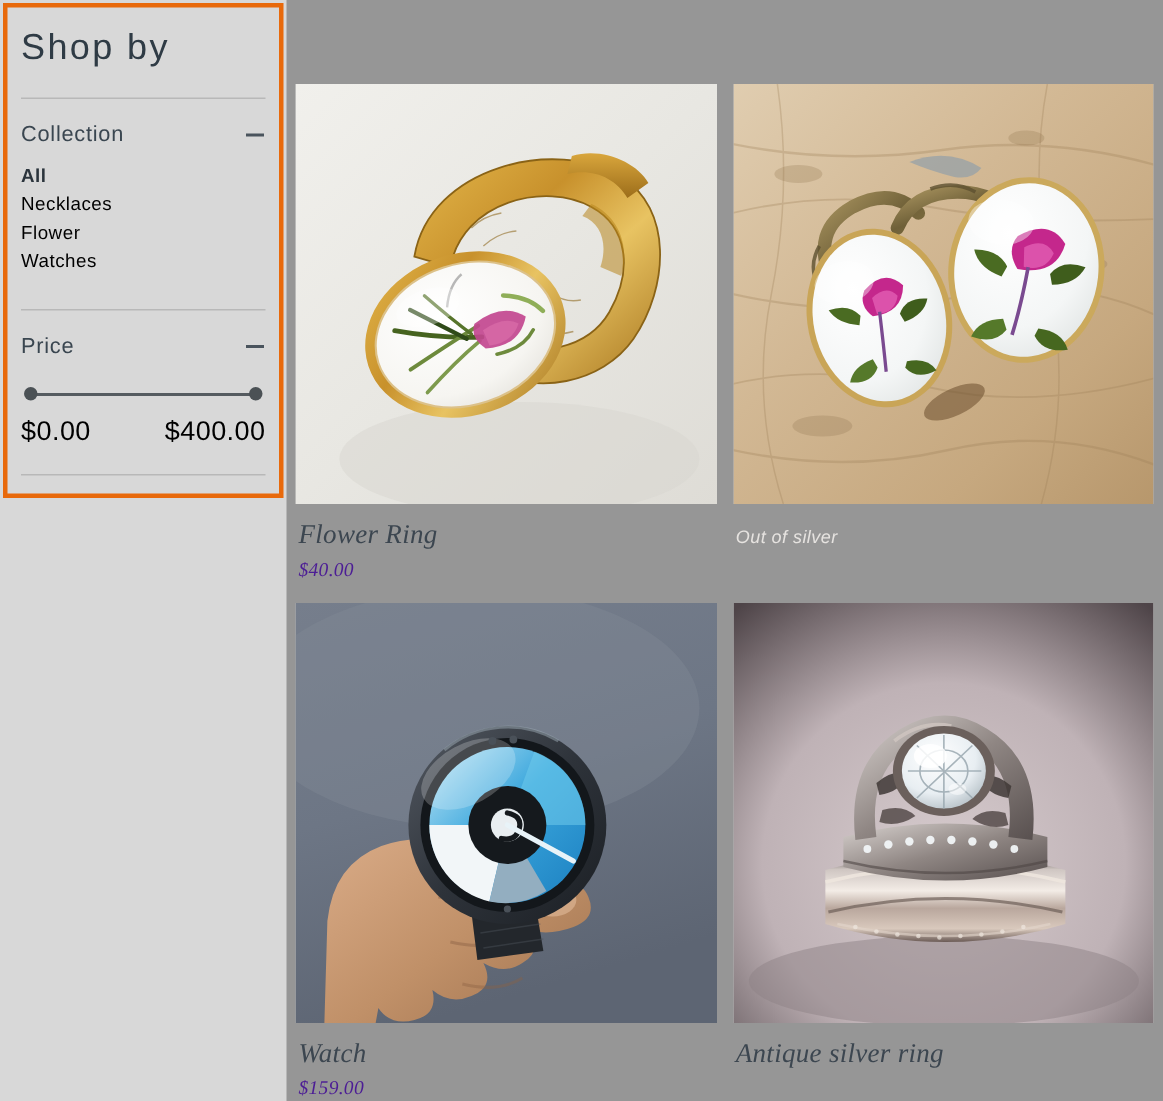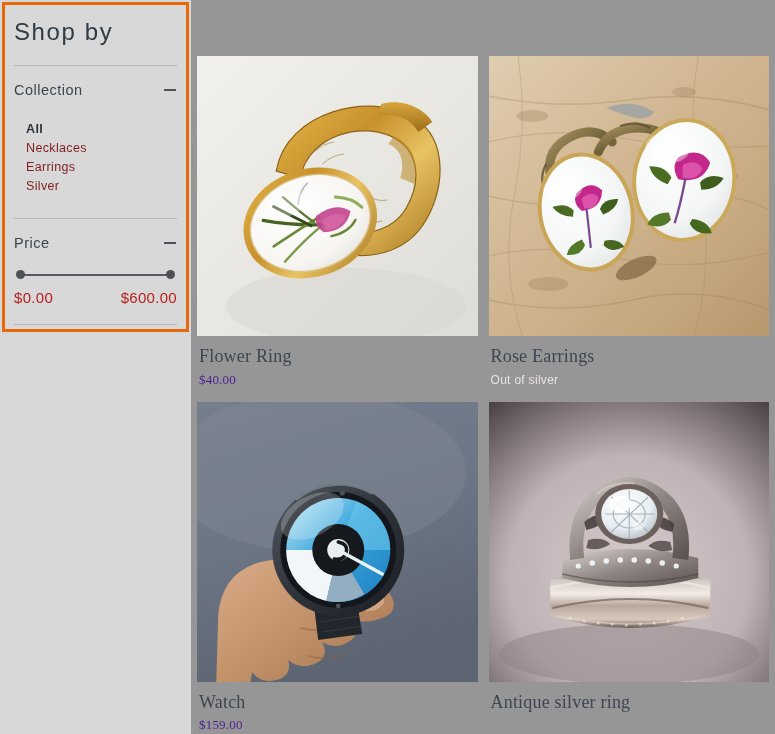--- a/index.html
+++ b/index.html
@@ -102,27 +102,27 @@
     position: absolute;
     left: 0;
     top: 6px;
     width: 12px;
     height: 1.6px;
     background: #4a545d;
   }
 
   .filter-list {
     list-style: none;
-    margin: 12px;
+    margin: 0;
     padding: 0 0 4px 0;
   }
   .filter-list li {
     font-size: 12.5px;
     line-height: 19px;
-    color: #7f1d1d;
+    color: #000000;
     letter-spacing: 0.35px;
     cursor: pointer;
     padding: 0;
   }
   .filter-list li.selected {
     color: #2b343c;
     font-weight: bold;
   }
 
   .price-slider {
@@ -147,22 +147,22 @@
     background: #4b5155;
     cursor: pointer;
   }
   .slider-handle.left { left: 1px; }
   .slider-handle.right { right: 1px; }
 
   .price-values {
     display: flex;
     justify-content: space-between;
     margin-top: 6px;
-    font-size: 15px;
-    color: #b91c1c;
+    font-size: 18px;
+    color: #000000;
     letter-spacing: 0.3px;
   }
 
   
   .main {
     flex: 1;
     height: 734px;
     background: #969696;
     box-sizing: border-box;
     padding: 56px 6px 0 6px;
@@ -173,20 +173,21 @@
     display: grid;
     grid-template-columns: 1fr 1fr;
     column-gap: 11px;
     row-gap: 0;
   }
 
   .product-card {
     display: block;
     text-decoration: none;
     cursor: pointer;
+    font-style: italic;
   }
 
   .thumb {
     position: relative;
     width: 100%;
     height: 280px;
     overflow: hidden;
     background: #bbb;
   }
   .thumb svg {
@@ -237,42 +238,42 @@
       <hr class="divider">
 
       <section class="filter-group">
         <div class="filter-head">
           <span class="filter-head-label">Collection</span>
           <span class="collapse-icon"></span>
         </div>
         <ul class="filter-list">
           <li class="selected">All</li>
           <li>Necklaces</li>
-          <li>Earrings</li>
-          <li>Silver</li>
+          <li>Flower</li>
+          <li>Watches</li>
         </ul>
       </section>
 
       <hr class="divider">
 
       <section class="filter-group">
         <div class="filter-head">
           <span class="filter-head-label">Price</span>
           <span class="collapse-icon"></span>
         </div>
 
         <div class="price-slider">
           <div class="slider-track"></div>
           <div class="slider-handle left"></div>
           <div class="slider-handle right"></div>
         </div>
 
         <div class="price-values">
           <span>$0.00</span>
-          <span>$600.00</span>
+          <span>$400.00</span>
         </div>
       </section>
 
       <hr class="divider">
     </div>
   </aside>
 
   <main class="main">
     <div class="grid">
 
@@ -417,21 +418,20 @@
                 <path d="M180 130 q-16 -4 -20 -16 q16 -2 23 9 Z" fill="#4a6b22"></path>
                 <path d="M214 132 q16 -2 21 -14 q-16 -4 -23 7 Z" fill="#3f5d1c"></path>
                 <path d="M184 158 q-16 2 -20 14 q16 4 23 -7 Z" fill="#55792a"></path>
                 <path d="M208 162 q16 0 21 12 q-16 4 -23 -7 Z" fill="#46671f"></path>
               </g>
               <ellipse cx="176" cy="94" rx="22" ry="15" fill="#ffffff" opacity="0.4"></ellipse>
             </g>
           </svg>
         </div>
         <div class="product-info">
-          <div class="product-title">Rose Earrings</div>
           <div class="product-status">Out of silver</div>
         </div>
       </a>
 
       <a class="product-card">
         <div class="thumb">
           <svg viewBox="0 0 282 280" preserveAspectRatio="xMidYMid slice">
             <defs>
               <linearGradient id="w-bg" x1="0" y1="0" x2="0.3" y2="1">
                 <stop offset="0" stop-color="#767e8c"></stop>

